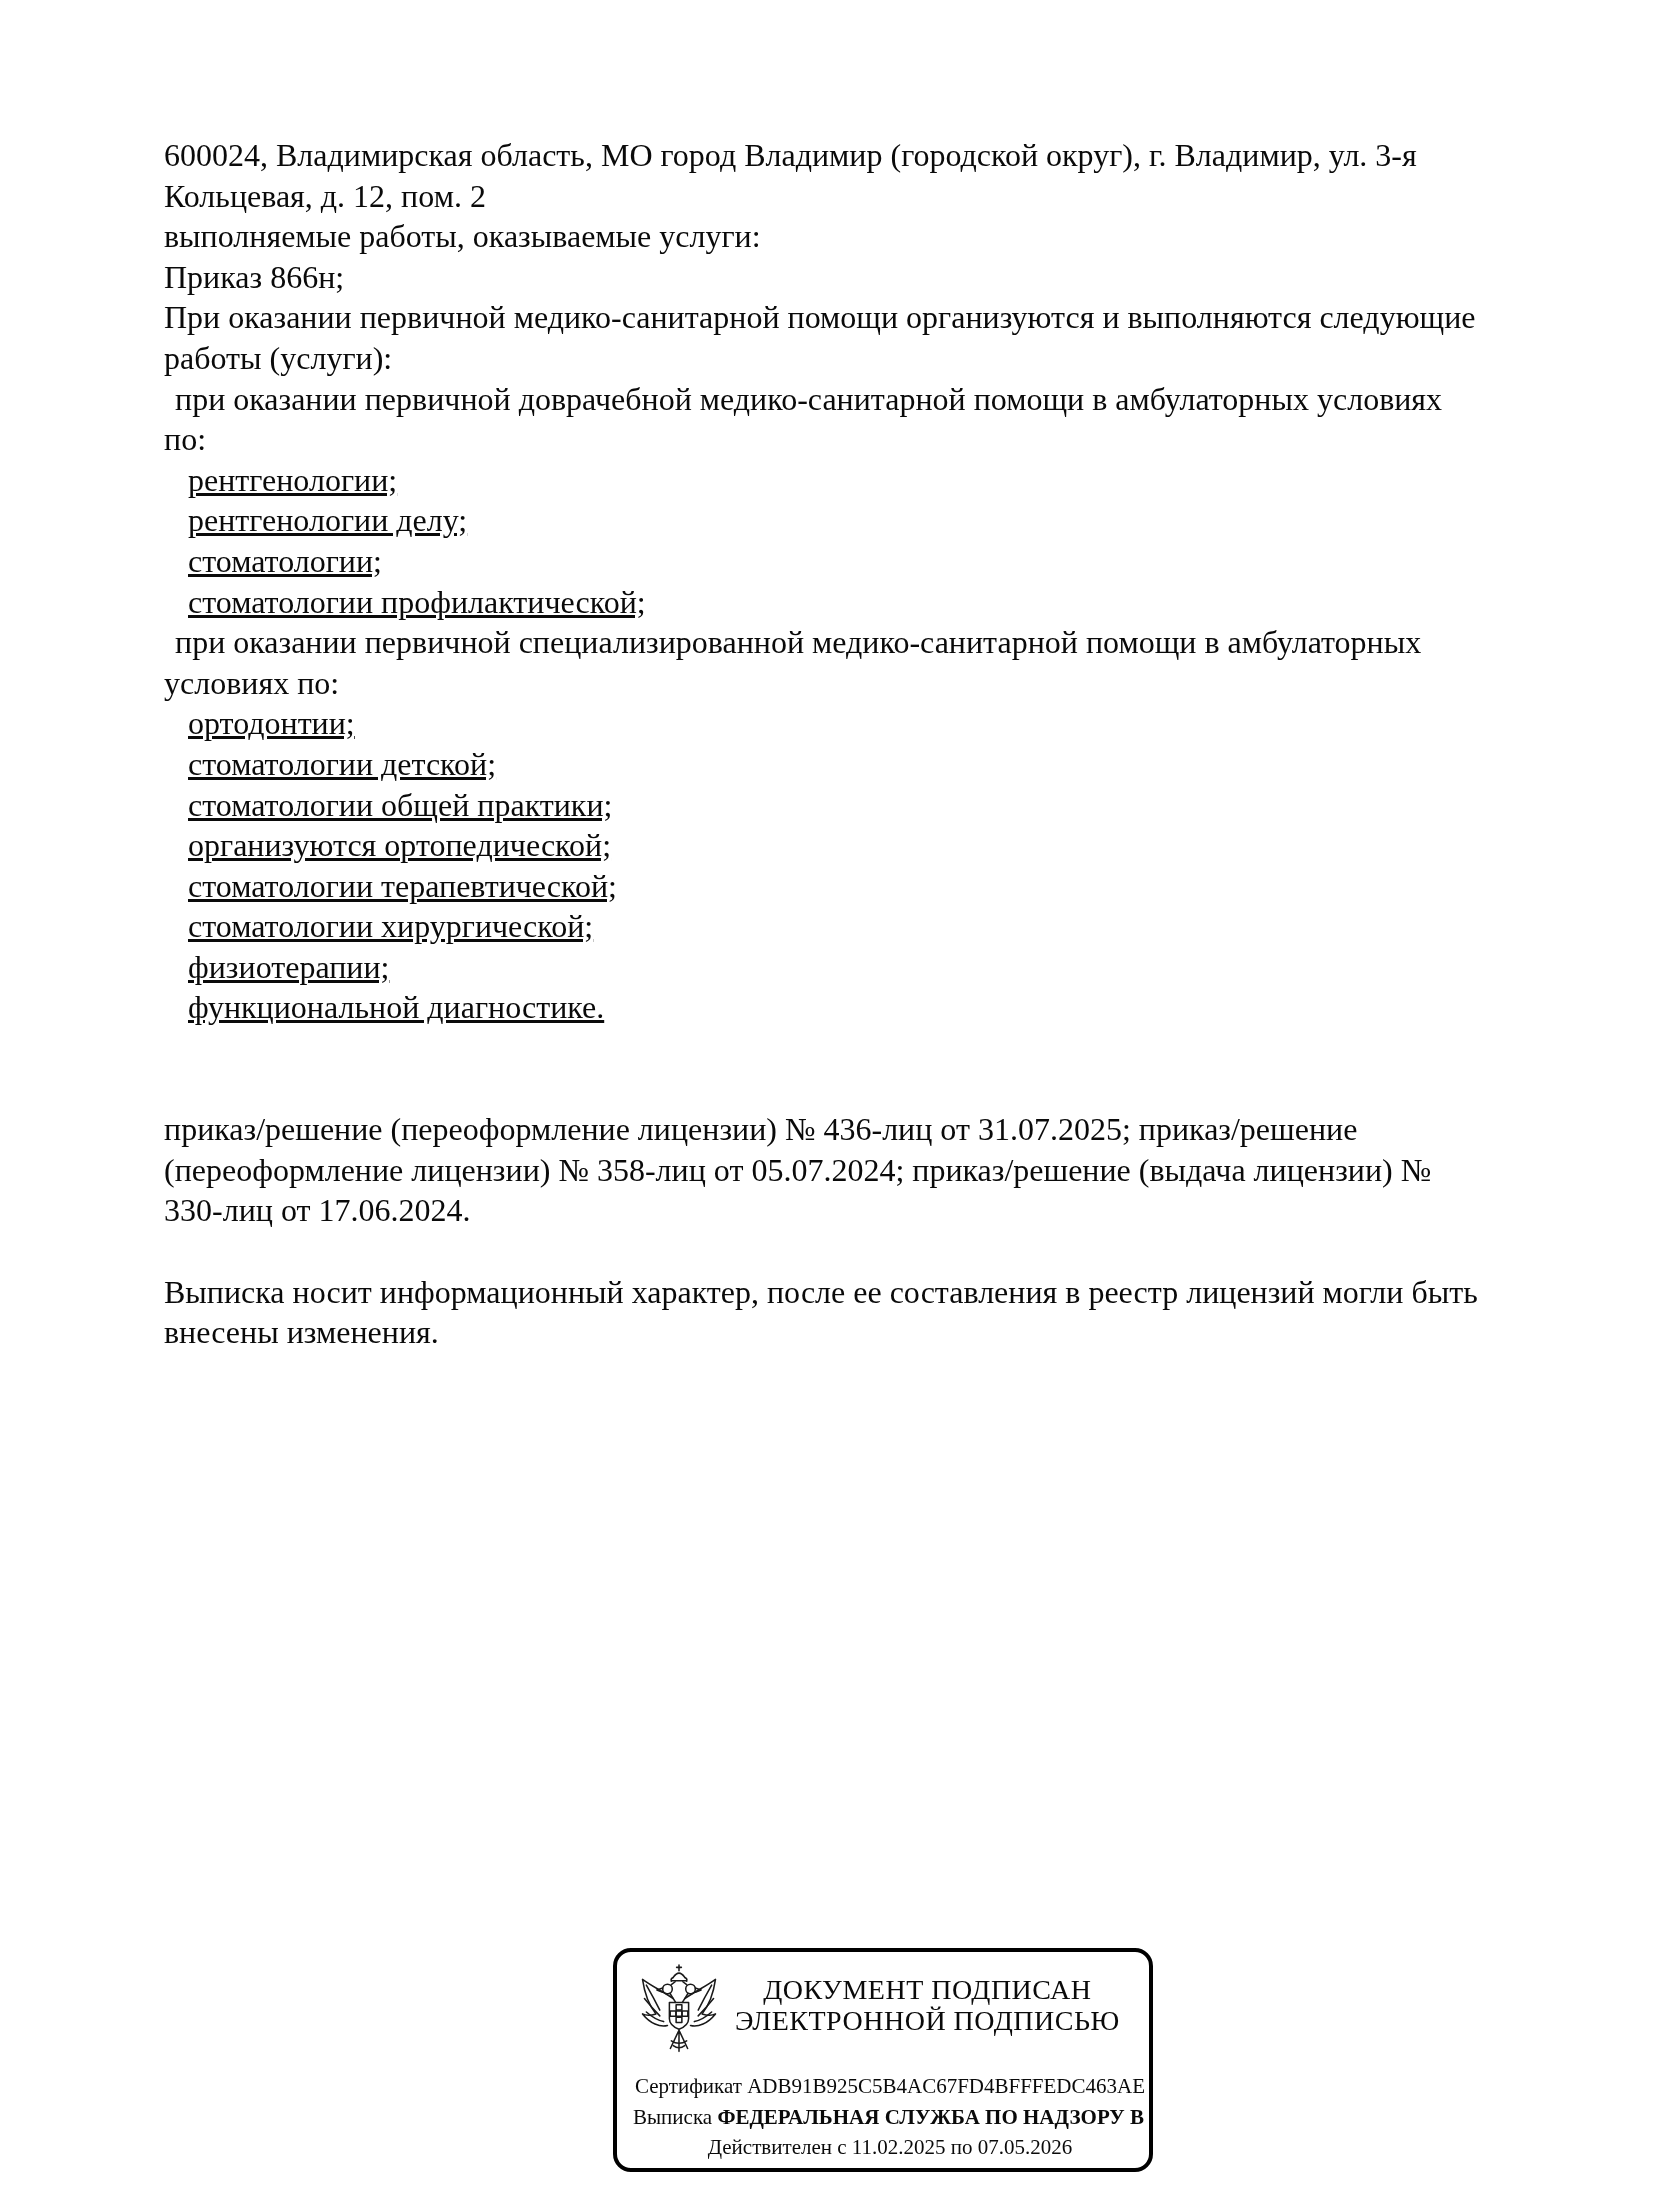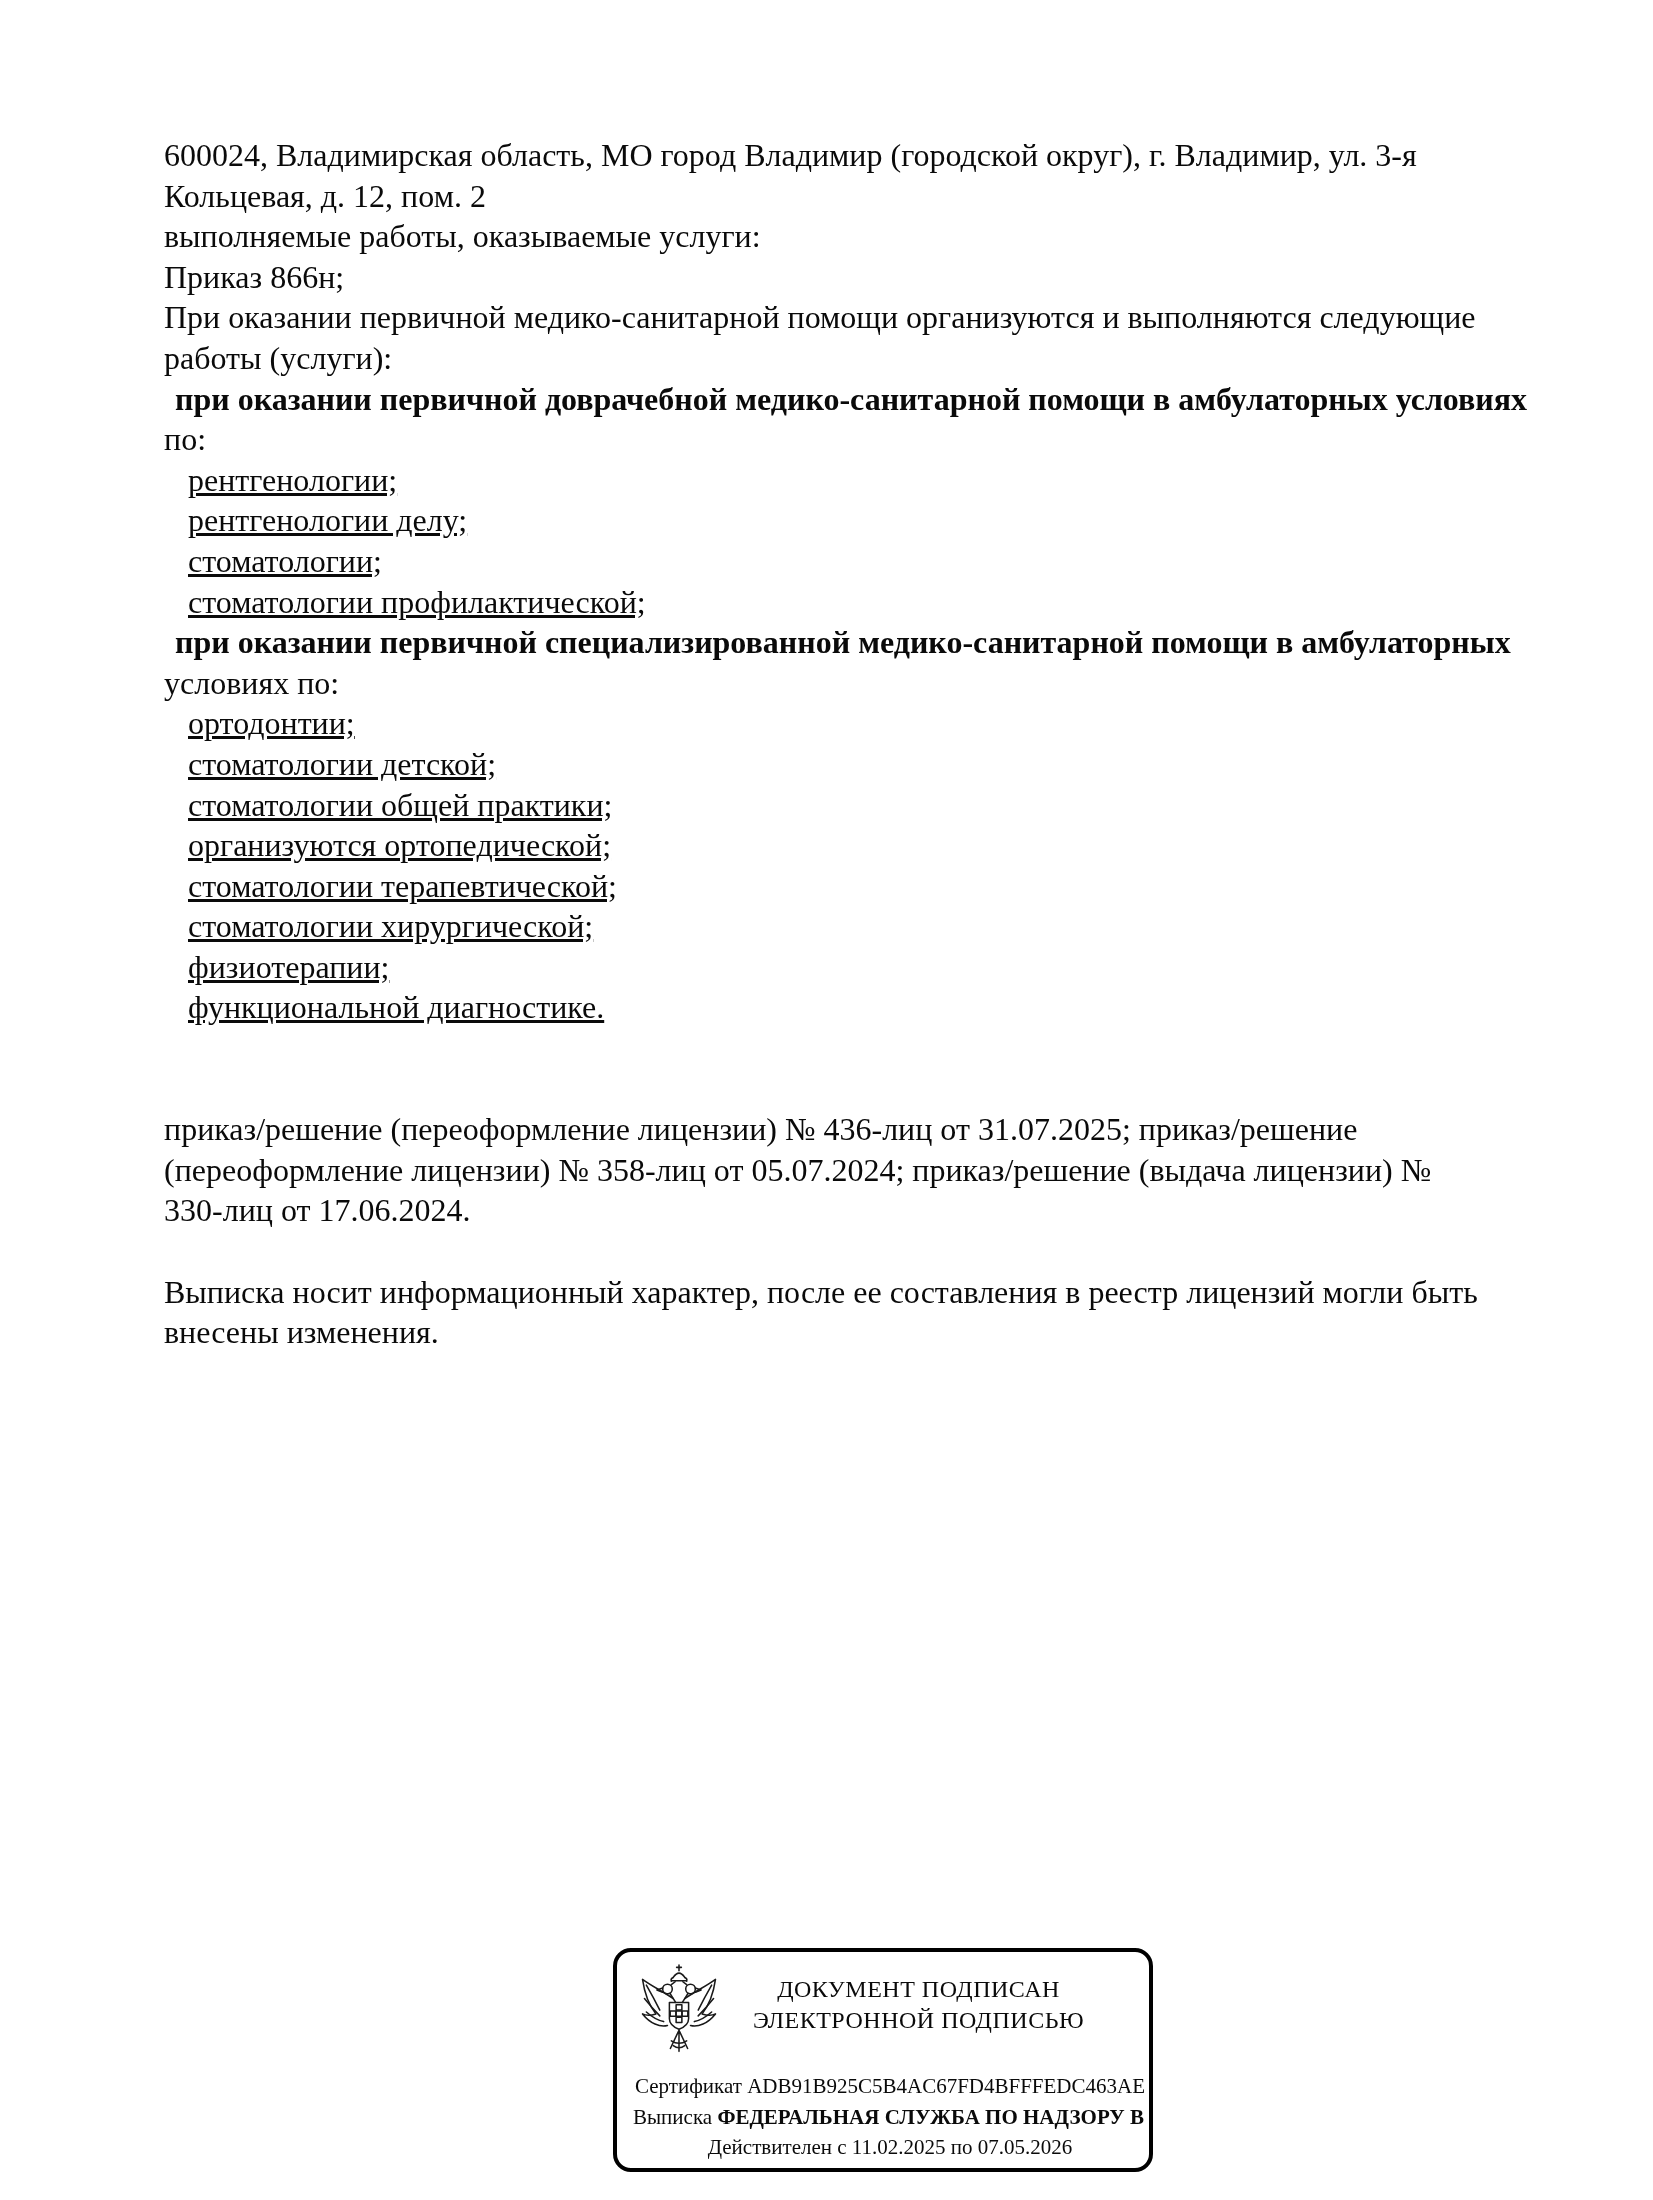--- a/index.html
+++ b/index.html
@@ -21,21 +21,21 @@
     top: 135px;
     right: 120px;
     font-size: 32px;
     line-height: 40.6px;
   }
   .line {
     min-height: 40.6px;
     white-space: nowrap;
   }
   .indent-0 { padding-left: 0; }
-  .indent-1 { padding-left: 11px; font-weight: bold; }
+  .indent-1 { padding-left: 11px; }
   .indent-2 { padding-left: 24px; text-decoration: underline; }
 
   .stamp {
     position: absolute;
     left: 613px;
     top: 1948px;
     width: 540px;
     height: 224px;
     box-sizing: border-box;
     border: 4px solid #000000;
@@ -53,21 +53,21 @@
   .stamp-emblem {
     flex: 0 0 92px;
     width: 92px;
     height: 96px;
   }
   .stamp-titles {
     flex: 1 1 auto;
     text-align: center;
     padding-top: 10px;
     padding-right: 45px;
-    font-size: 24px;
+    font-size: 28px;
     line-height: 31px;
     letter-spacing: 0.5px;
     white-space: nowrap;
   }
   .stamp-info {
     margin-top: 7px;
     font-size: 21px;
     line-height: 30.5px;
     white-space: nowrap;
     text-align: center;

